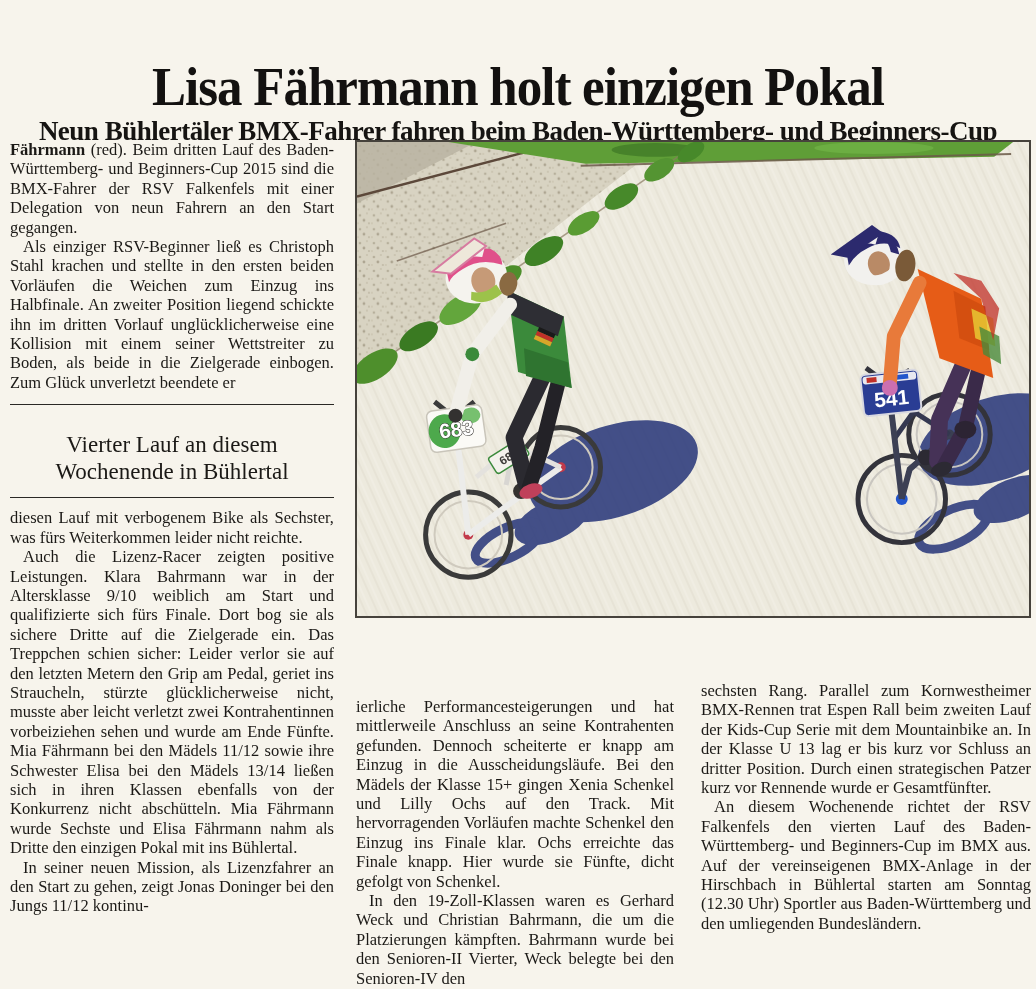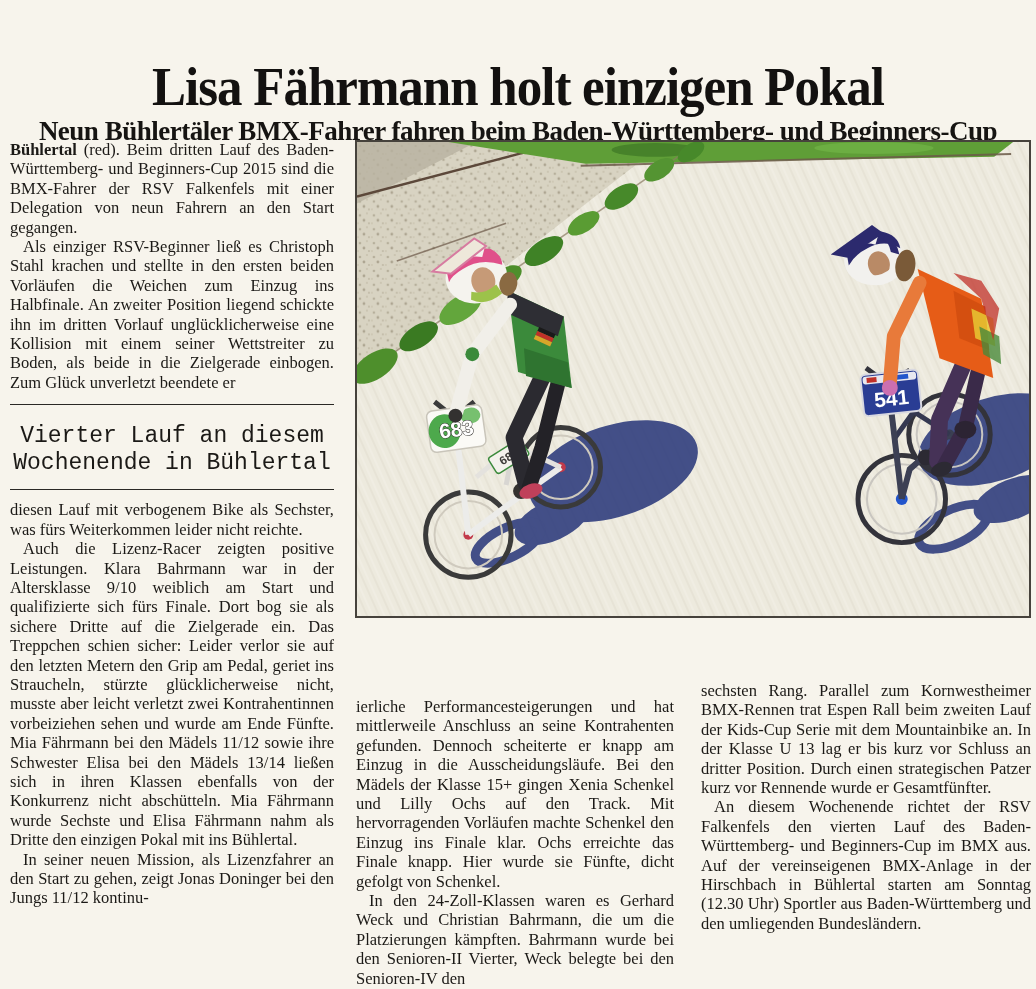--- a/index.html
+++ b/index.html
@@ -39,22 +39,22 @@
   #col2{left:356px;top:684px;width:318px;height:318px;}
   #col3{left:701px;top:668px;width:330px;height:318px;}
 
   .lead-loc{font-weight:bold;}
 
   
   .deck-box{
     margin:12px 0 10px 0;
     border-top:1.6px solid #2a2825;
     border-bottom:1.6px solid #2a2825;
-    padding:18px 0 12px 0;
-    text-align:center;text-indent:0;font-family:Liberation Mono, monospace;
+    padding:26px 0 12px 0;
+    text-align:center;text-indent:0;
   }
   .deck-box .deck-line{
     font-size:23px;line-height:27px;color:#1b1916;
     text-align:center;
   }
 
   
   .photo-frame{
     position:absolute;left:355px;top:127px;width:676px;height:478px;
     border:2px solid #46423c;
@@ -78,21 +78,21 @@
 </style>
 </head>
 <body>
 
 <div id="page">
 
   <h1 class="headline">Lisa Fährmann holt einzigen Pokal</h1>
   <h2 class="subheadline">Neun Bühlertäler BMX-Fahrer fahren beim Baden-Württemberg- und Beginners-Cup</h2>
 
   <div class="col" id="col1">
-    <p><span class="lead-loc">Bühlertal</span><span> (red). Beim dritten Lauf des Baden-Württemberg- und Beginners-Cup 2015 sind die BMX-Fahrer der RSV Falkenfels mit einer Delegation von neun Fahrern an den Start gegangen.</span></p>
+    <p><span class="lead-loc">Fährmann</span><span> (red). Beim dritten Lauf des Baden-Württemberg- und Beginners-Cup 2015 sind die BMX-Fahrer der RSV Falkenfels mit einer Delegation von neun Fahrern an den Start gegangen.</span></p>
     <p class="ind">Als einziger RSV-Beginner ließ es Christoph Stahl krachen und stellte in den ersten beiden Vorläufen die Weichen zum Einzug ins Halbfinale. An zweiter Position liegend schickte ihn im dritten Vorlauf unglücklicherweise eine Kollision mit einem seiner Wettstreiter zu Boden, als beide in die Zielgerade einbogen. Zum Glück unverletzt beendete er</p>
     <div class="deck-box">
       <div class="deck-line">Vierter Lauf an diesem</div>
       <div class="deck-line">Wochenende in Bühlertal</div>
     </div>
     <p>diesen Lauf mit verbogenem Bike als Sechster, was fürs Weiterkommen leider nicht reichte.</p>
     <p class="ind">Auch die Lizenz-Racer zeigten positive Leistungen. Klara Bahrmann war in der Altersklasse 9/10 weiblich am Start und qualifizierte sich fürs Finale. Dort bog sie als sichere Dritte auf die Zielgerade ein. Das Treppchen schien sicher: Leider verlor sie auf den letzten Metern den Grip am Pedal, geriet ins Straucheln, stürzte glücklicherweise nicht, musste aber leicht verletzt zwei Kontrahentinnen vorbeiziehen sehen und wurde am Ende Fünfte. Mia Fährmann bei den Mädels 11/12 sowie ihre Schwester Elisa bei den Mädels 13/14 ließen sich in ihren Klassen ebenfalls von der Konkurrenz nicht abschütteln. Mia Fährmann wurde Sechste und Elisa Fährmann nahm als Dritte den einzigen Pokal mit ins Bühlertal.</p>
     <p class="ind">In seiner neuen Mission, als Lizenzfahrer an den Start zu gehen, zeigt Jonas Doninger bei den Jungs 11/12 kontinu-</p>
   </div>
 
@@ -258,21 +258,21 @@
             <ellipse cx="550" cy="130" rx="10" ry="16" fill="#7a5a38" transform="rotate(18 550 130)"></ellipse>
           </g>
         </g>
       </g>
     </svg>
   </div>
 
 
   <div class="col" id="col2">
     <p>ierliche Performancesteigerungen und hat mittlerweile Anschluss an seine Kontrahenten gefunden. Dennoch scheiterte er knapp am Einzug in die Ausscheidungsläufe. Bei den Mädels der Klasse 15+ gingen Xenia Schenkel und Lilly Ochs auf den Track. Mit hervorragenden Vorläufen machte Schenkel den Einzug ins Finale klar. Ochs erreichte das Finale knapp. Hier wurde sie Fünfte, dicht gefolgt von Schenkel.</p>
-    <p class="ind">In den 24-Zoll-Klassen waren es Gerhard Weck und Christian Bahrmann, die um die Platzierungen kämpften. Bahrmann wurde bei den Senioren-II Vierter, Weck belegte bei den Senioren-IV den</p>
+    <p class="ind">In den 19-Zoll-Klassen waren es Gerhard Weck und Christian Bahrmann, die um die Platzierungen kämpften. Bahrmann wurde bei den Senioren-II Vierter, Weck belegte bei den Senioren-IV den</p>
   </div>
 
   <div class="col" id="col3">
     <p>sechsten Rang. Parallel zum Kornwestheimer BMX-Rennen trat Espen Rall beim zweiten Lauf der Kids-Cup Serie mit dem Mountainbike an. In der Klasse U 13 lag er bis kurz vor Schluss an dritter Position. Durch einen strategischen Patzer kurz vor Rennende wurde er Gesamtfünfter.</p>
     <p class="ind">An diesem Wochenende richtet der RSV Falkenfels den vierten Lauf des Baden-Württemberg- und Beginners-Cup im BMX aus. Auf der vereinseigenen BMX-Anlage in der Hirschbach in Bühlertal starten am Sonntag (12.30 Uhr) Sportler aus Baden-Württemberg und den umliegenden Bundesländern.</p>
   </div>
 
 </div>
 
 </body></html>

